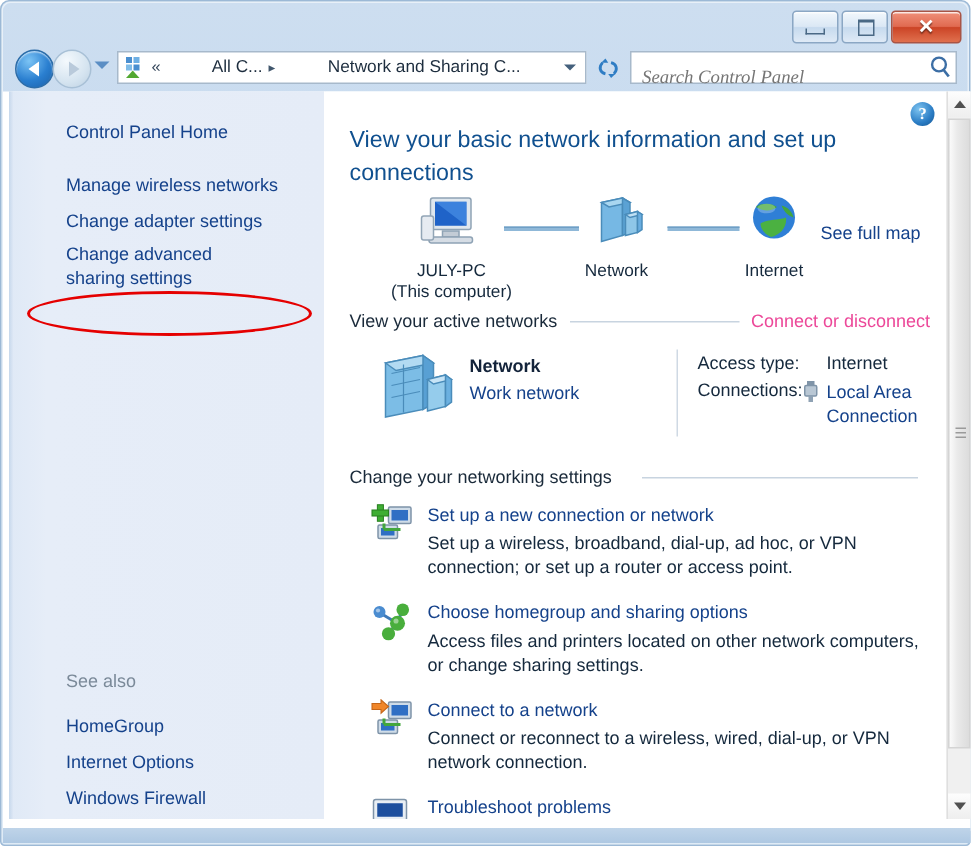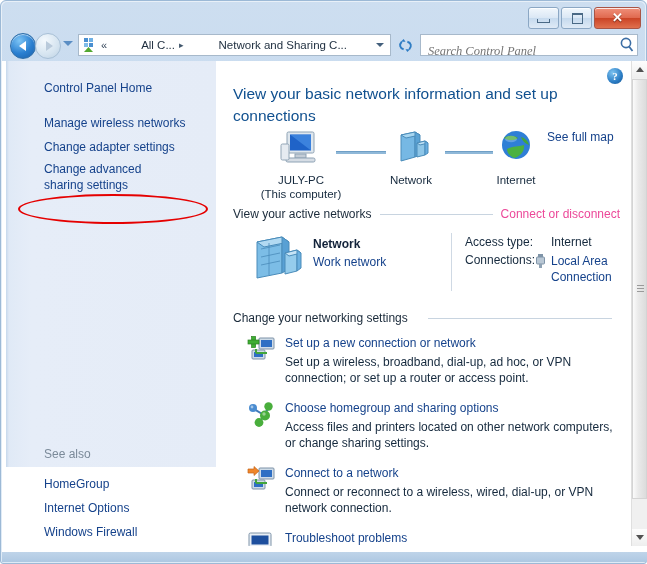--- a/index.html
+++ b/index.html
@@ -203,21 +203,21 @@
     position: absolute;
     left: 1px; top: 60px;
     width: 645px; height: 493px;
     background: #ffffff;
   }
 
   
   #sidebar {
     position: absolute;
     left: 4px; top: 0px;
-    width: 211px; height: 406px;
+    width: 211px; height: 485px;
     background: linear-gradient(to right, #dfe9f6 0%, #e6edf8 12%, #e5ecf7 100%);
     border-right: 1px solid #ffffff;
     box-sizing: border-box;
   }
   #sidebar:before {
     content: "";
     position: absolute;
     left: 0; top: 0; bottom: 0; width: 3px;
     background: linear-gradient(to right, #c6d8ec, #e0e9f6);
   }
@@ -303,21 +303,21 @@
     position: absolute; top: 22px;
     height: 3px;
     background: #8fb8d8;
     border-top: 1px solid #6f9fc6;
     box-sizing: border-box;
   }
   #line1 { left: 103px; width: 50px; }
   #line2 { left: 212px; width: 48px; }
   #seefullmap {
     position: absolute;
-    left: 330px; top: 69px;
+    left: 330px; top: 87px;
     font-size: 12px; color: #15428b;
     cursor: pointer;
   }
 
   
   .sec-head {
     position: absolute;
     left: 16px; right: 12px;
     display: flex; align-items: center;
     font-size: 12px; color: #1a2a3a;

